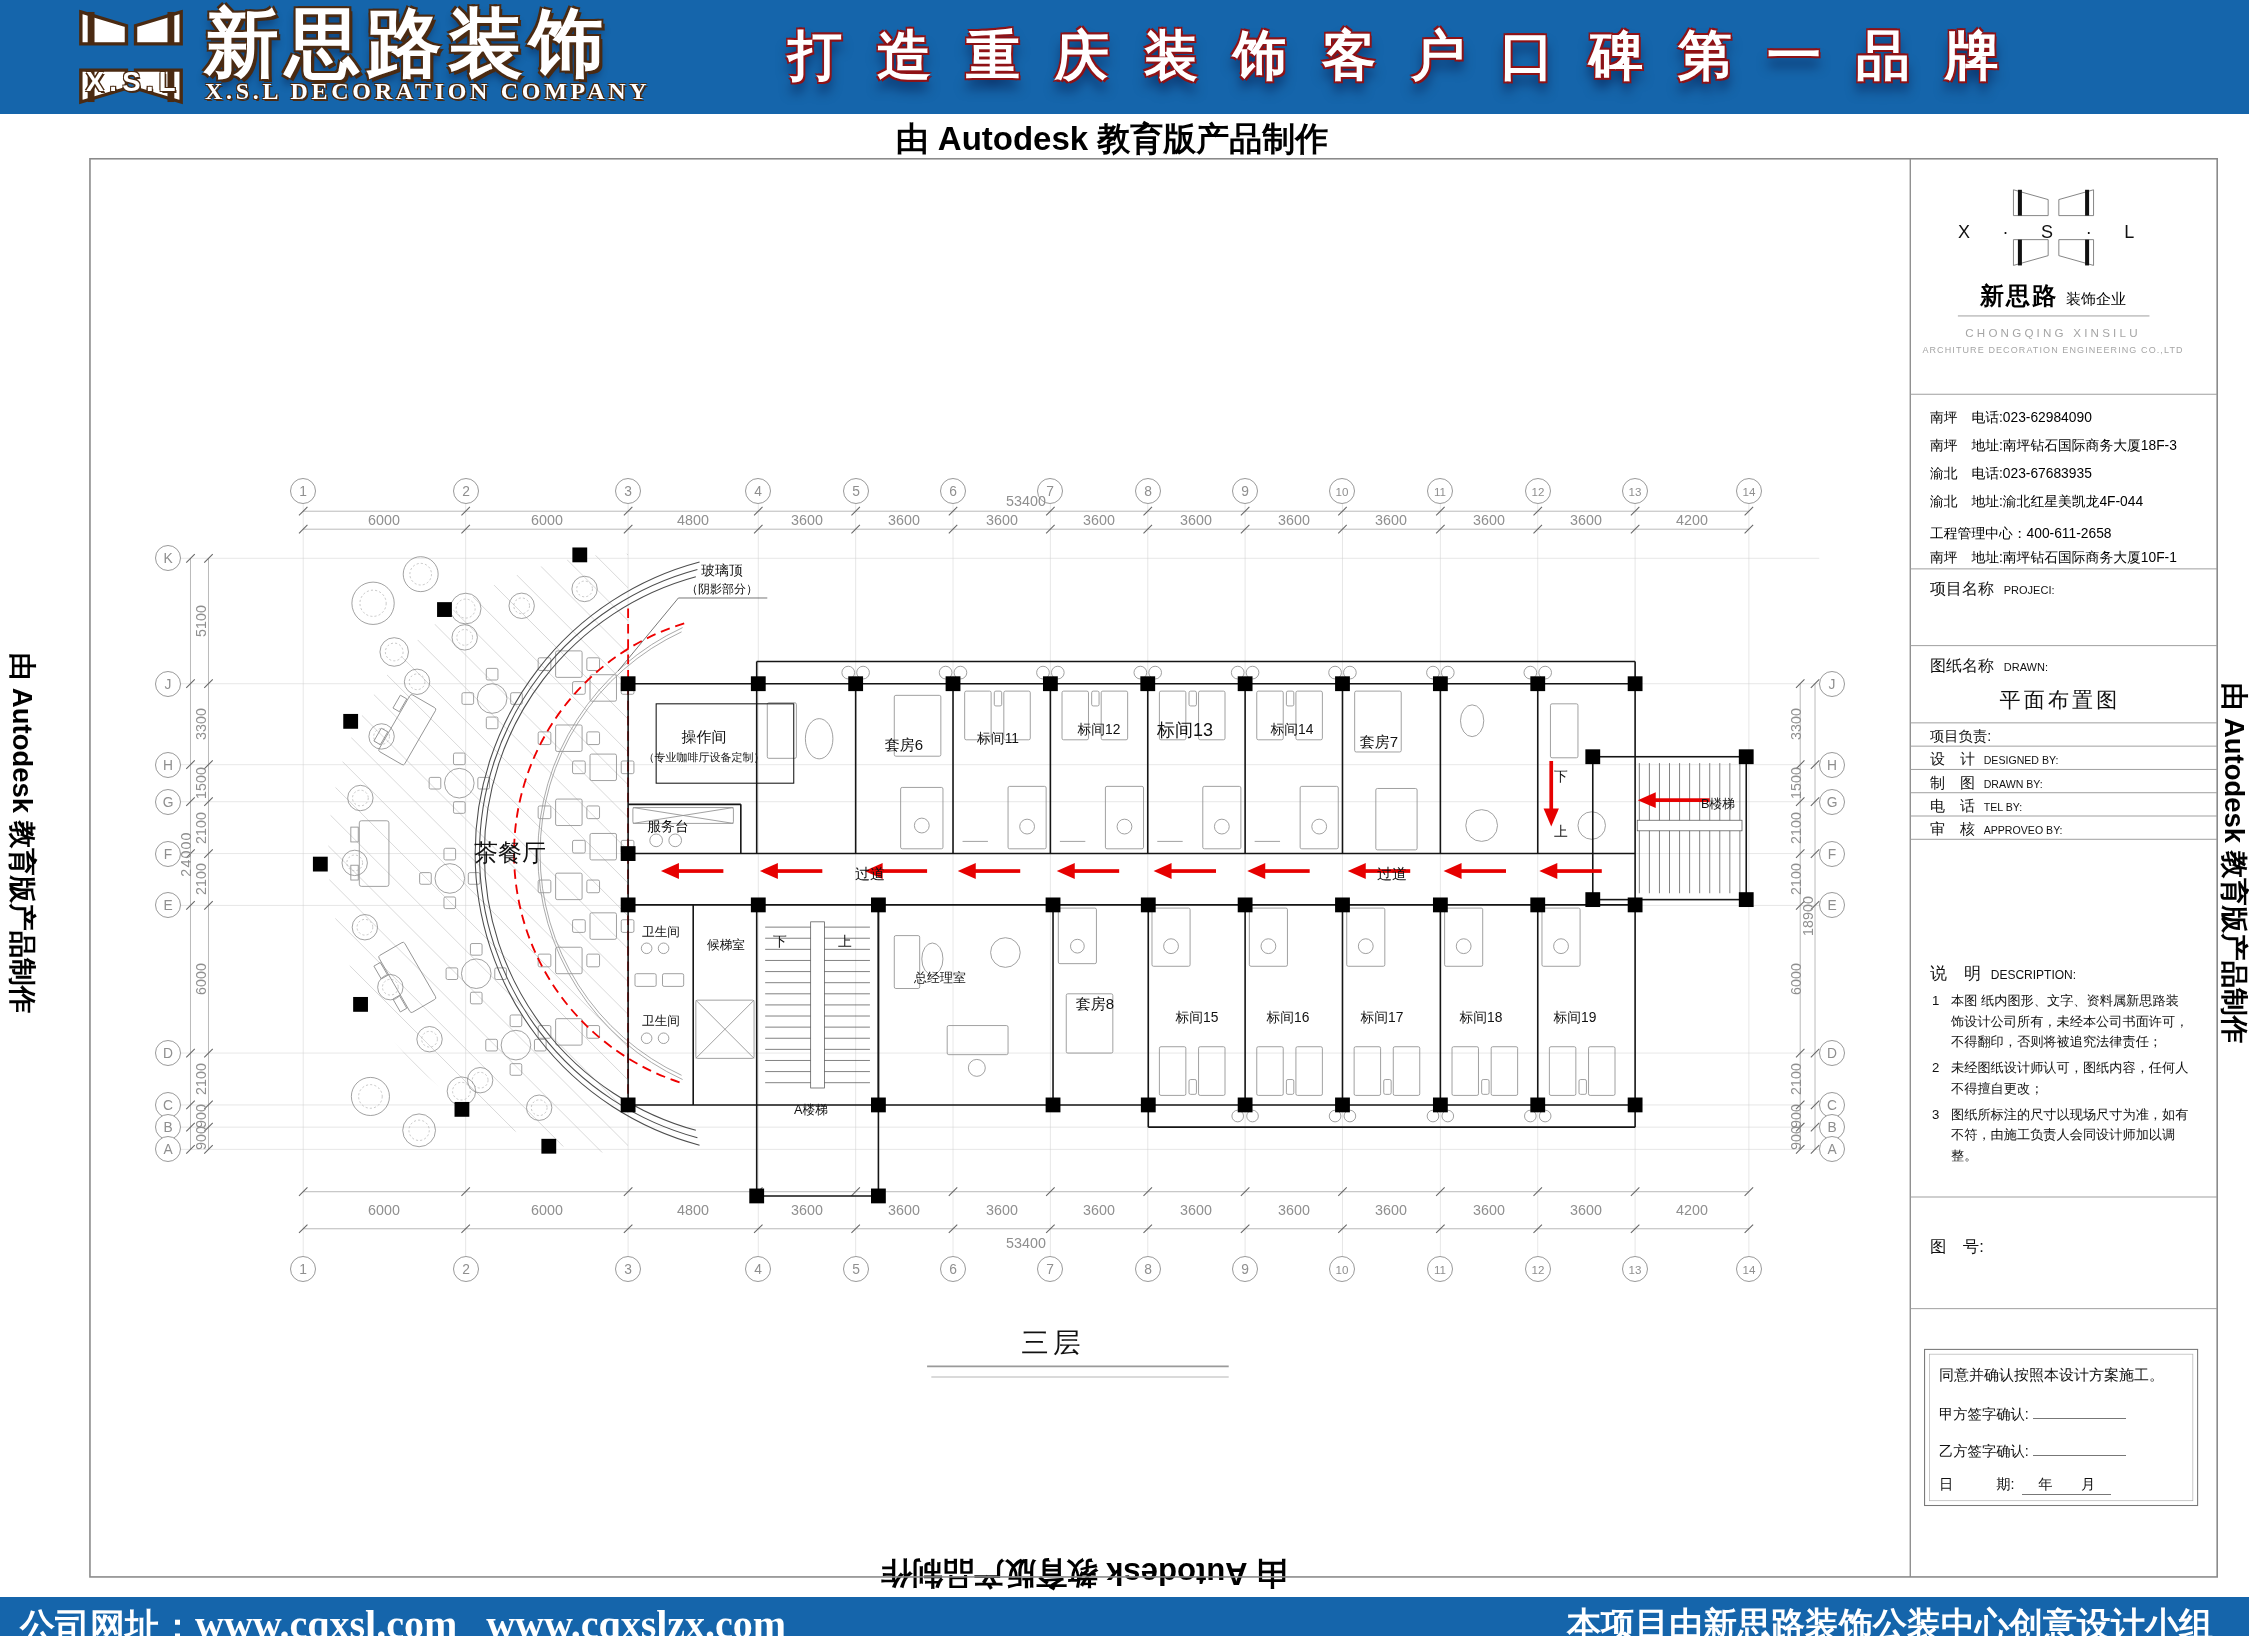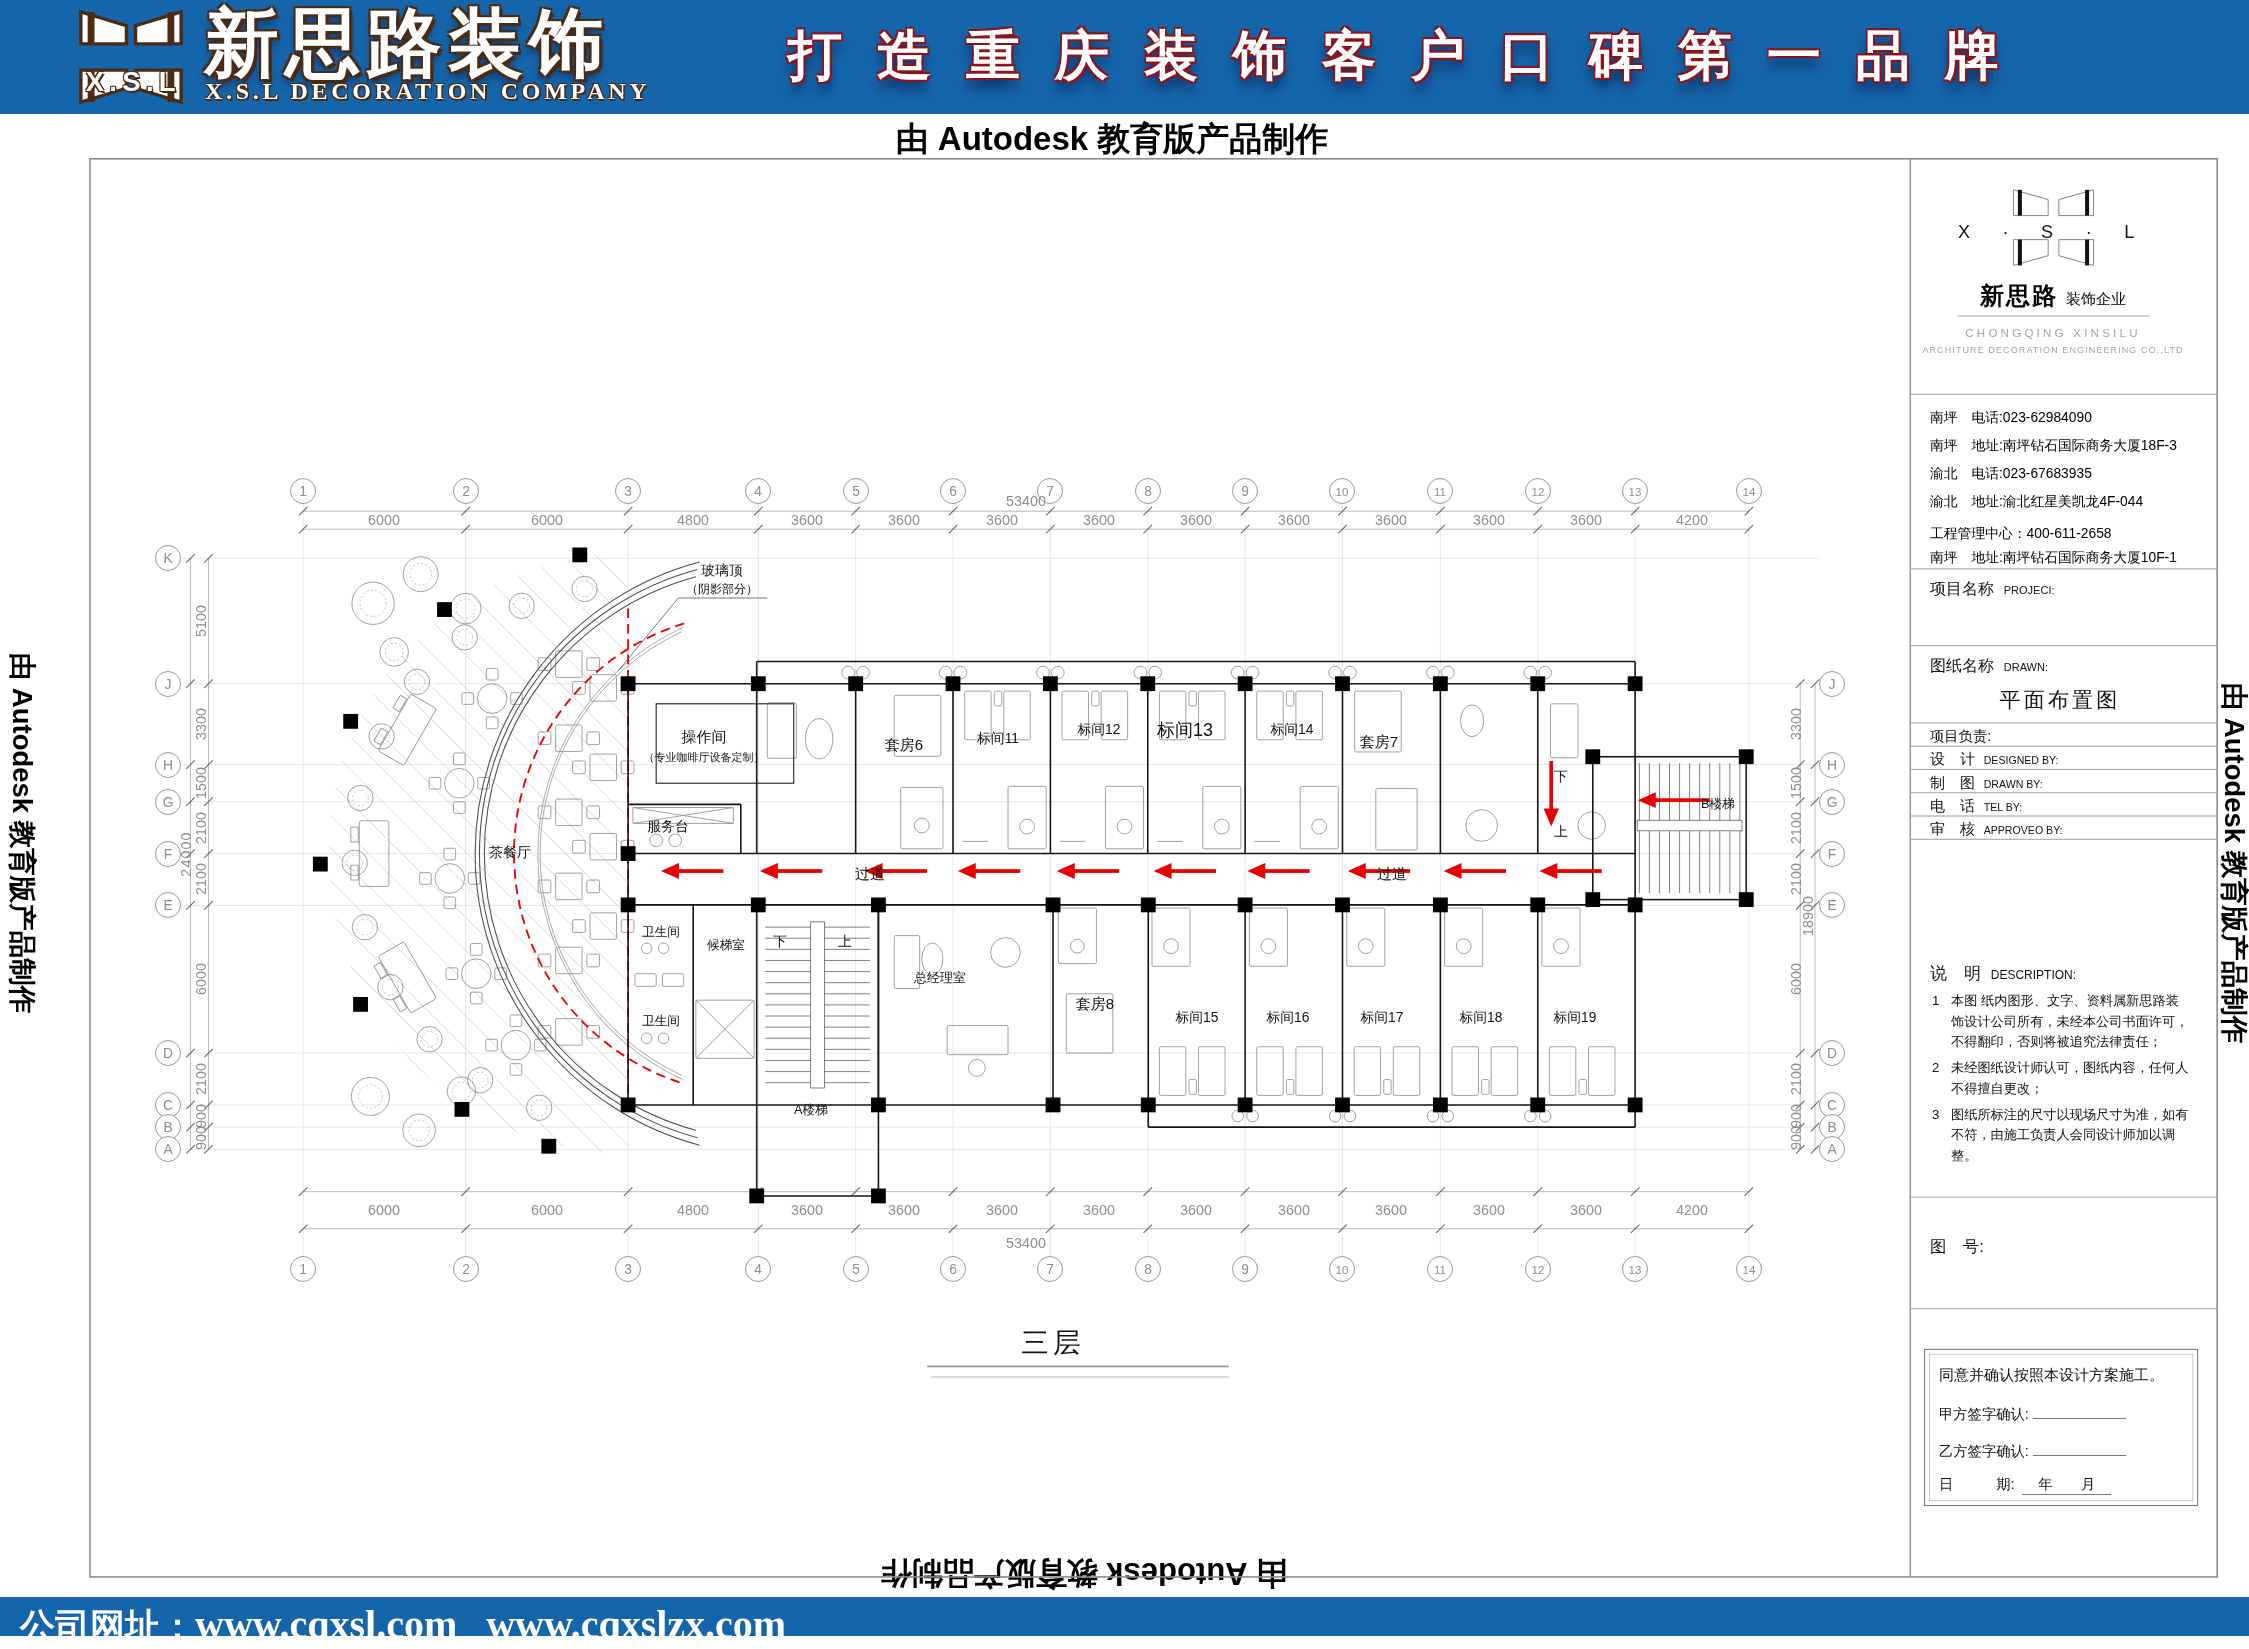--- a/index.html
+++ b/index.html
@@ -735,21 +735,21 @@
     <div class="dim v" style="left: 1796px; top: 1138px;">900</div>
     <div class="dim" style="left: 1026px; top: 501px;">53400</div>
     <div class="dim" style="left: 1026px; top: 1243px;">53400</div>
     <div class="dim v" style="left: 186px; top: 854px; letter-spacing: 1.1px;">24000</div>
     <div class="dim v" style="left: 1808px; top: 916px;">18900</div>
     <div class="plan-label" style="left: 722px; top: 571px; font-size: 13.8px;">玻璃顶</div>
     <div class="plan-label" style="left: 722px; top: 589px; font-size: 12px;">（阴影部分）</div>
     <div class="plan-label" style="left: 704px; top: 737px; font-size: 15px;">操作间</div>
     <div class="plan-label" style="left: 704px; top: 757px; font-size: 11px;">（专业咖啡厅设备定制）</div>
     <div class="plan-label" style="left: 668px; top: 827px; font-size: 13.8px;">服务台</div>
-    <div class="plan-label" style="left: 510px; top: 853px; font-size: 14px;">茶餐厅</div>
+    <div class="plan-label" style="left: 510px; top: 853px; font-size: 24px;">茶餐厅</div>
     <div class="plan-label" style="left: 904px; top: 745px; font-size: 15px;">套房6</div>
     <div class="plan-label" style="left: 998px; top: 739px; font-size: 13.8px;">标间11</div>
     <div class="plan-label" style="left: 1099px; top: 730px; font-size: 13.8px;">标间12</div>
     <div class="plan-label" style="left: 1185px; top: 730px; font-size: 18px; text-align: center;">标间13</div>
     <div class="plan-label" style="left: 1292px; top: 730px; font-size: 13.8px;">标间14</div>
     <div class="plan-label" style="left: 1379px; top: 742px; font-size: 15px;">套房7</div>
     <div class="plan-label" style="left: 1561px; top: 777px; font-size: 13.8px;">下</div>
     <div class="plan-label" style="left: 1561px; top: 832px; font-size: 13.8px;">上</div>
     <div class="plan-label" style="left: 1718px; top: 804px; font-size: 12.7px;">B楼梯</div>
     <div class="plan-label" style="left: 870px; top: 874px; font-size: 15px;">过道</div>
@@ -859,14 +859,15 @@
   <div class="tb" style="left:1939px;top:1475px;">
     <span class="sig-label">日　　　期:</span>
     <span class="sig-label" style="border-bottom:1.1px solid #777;padding:0 16px 2.1px 16px;margin-left:5.3px;">年　　月</span>
   </div>
 </div>
 
 <div id="banner-bottom">
   <div id="site-line">
     <span>公司网址：</span><span class="url">www.cqxsl.com</span><span style="display:inline-block;width:29px;"></span><span class="url">www.cqxslzx.com</span>
   </div>
+  <div id="credit-line">本项目由新思路装饰公装中心创意设计小组</div>
 </div>
 
 
 </body></html>

